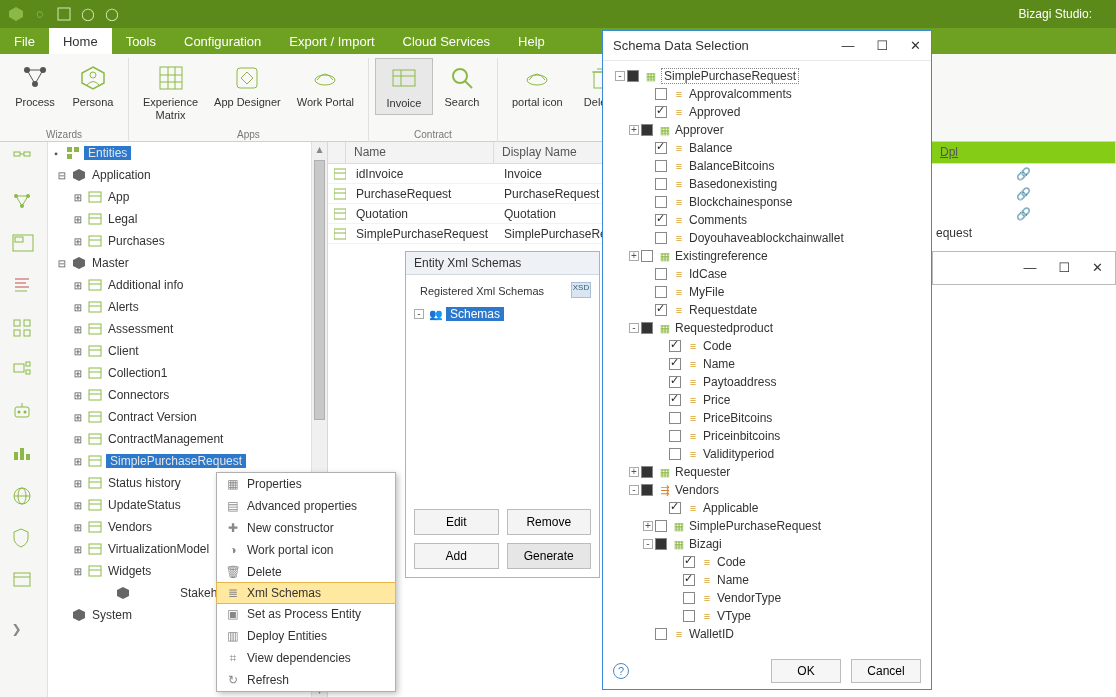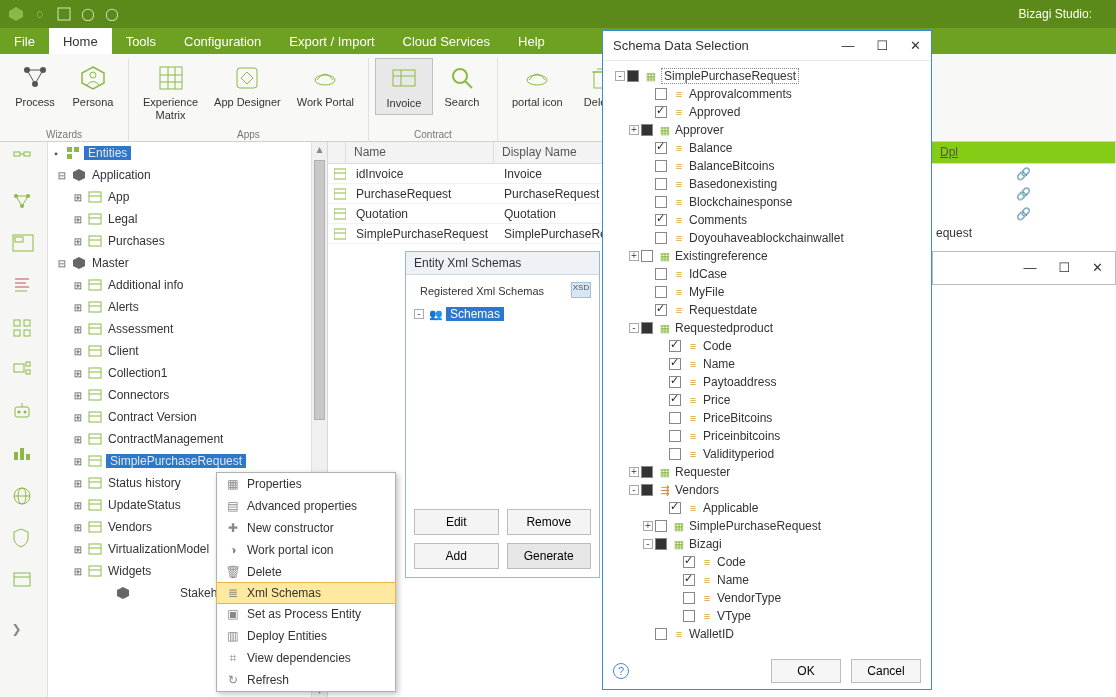--- a/index.html
+++ b/index.html
@@ -531,20 +531,29 @@
         </div>
         <div class="tree-row" style="padding-left: 8px; gap: 44px;">
           <span class="twist"></span>
           <span class="ticon">
             <svg width="14" height="14">
               <polygon points="7,1 13,4 13,10 7,13 1,10 1,4" fill="#666"></polygon>
             </svg>
           </span>
           <span class="tlabel">Stakeholder</span>
         </div>
+        <div class="tree-row" style="padding-left: 8px;">
+          <span class="twist"></span>
+          <span class="ticon">
+            <svg width="14" height="14">
+              <polygon points="7,1 13,4 13,10 7,13 1,10 1,4" fill="#666"></polygon>
+            </svg>
+          </span>
+          <span class="tlabel">System</span>
+        </div>
       </div>
     <div class="tree-scroll">
       <div style="height:16px;text-align:center;color:#888;">▴</div>
       <div class="thumb" style="height:260px;margin:2px;"></div>
       <div style="position:absolute;bottom:0;width:100%;text-align:center;color:#888;">▾</div>
     </div>
   </div>
 
   <div class="main-area">
     <div class="grid-header">

